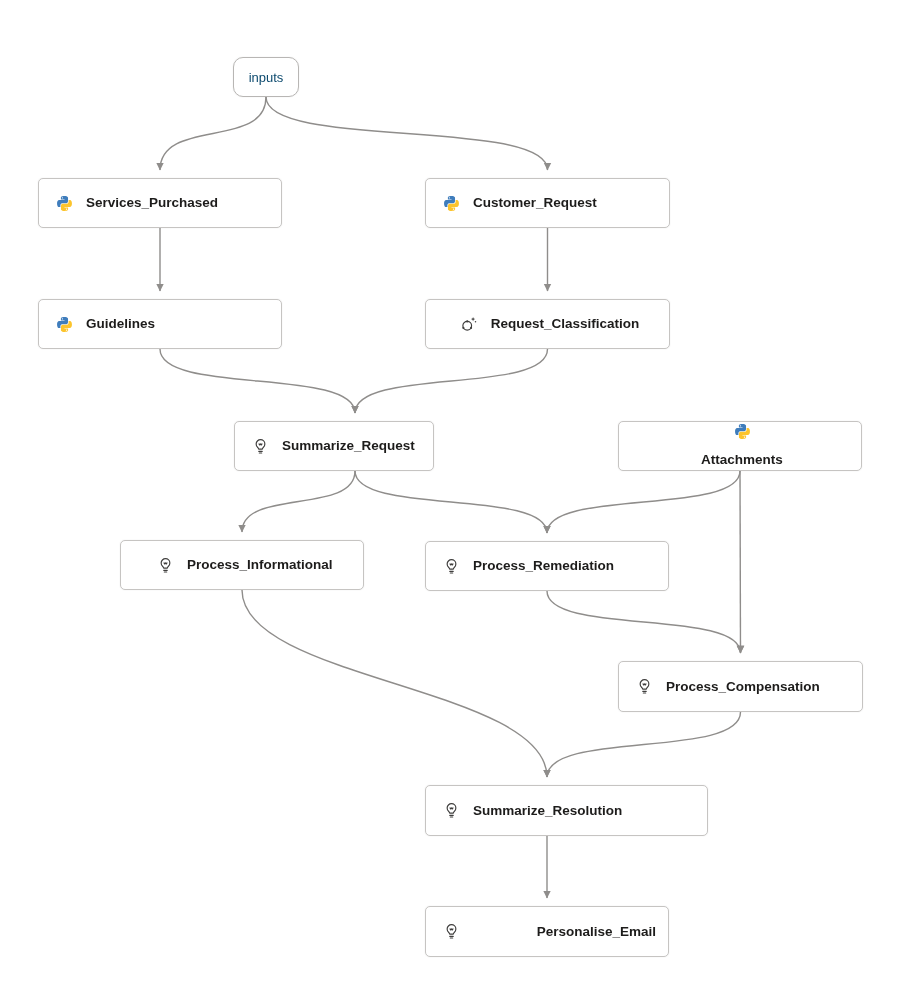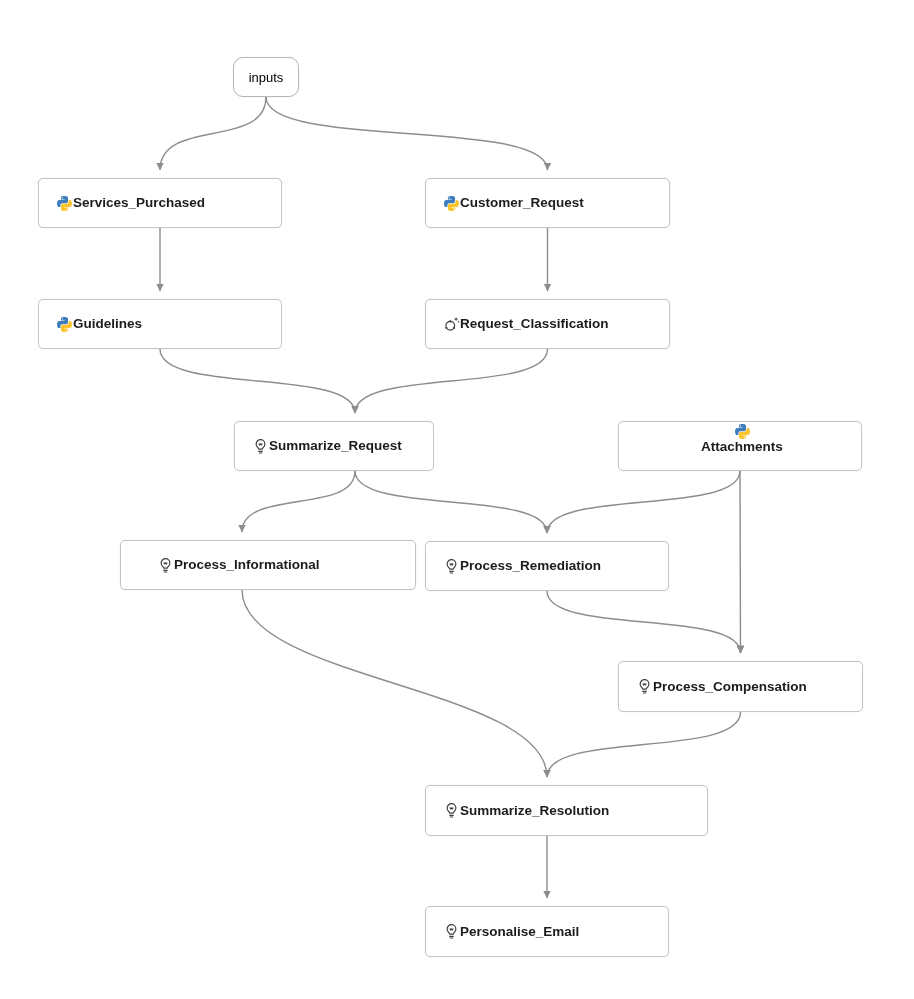--- a/index.html
+++ b/index.html
@@ -10,34 +10,34 @@
     overflow:hidden;
     font-family:"Liberation Sans",sans-serif;
   }
   .edge-layer{
     position:absolute;left:0;top:0;width:914px;height:999px;
     pointer-events:none;
   }
   .node{
     position:absolute;
     box-sizing:border-box;
-    display:flex;align-items:center;
+    display:flex;align-items:center;gap:13px;
     padding:0 12px 0 16px;
     background:#ffffff;
     border:1px solid #c6c4c2;
     border-radius:5px;
     box-shadow:0 0 2px rgba(0,0,0,.07);
     font-size:13.5px;font-weight:700;color:#1d1c1b;
     cursor:pointer;
     white-space:nowrap;
   }
   .node.pill{
     justify-content:center;
     padding:4px;gap:0;
-    font-weight:400;font-size:13px;color:#000000;
+    font-weight:400;font-size:13px;color:#0c4a6e;
     border-radius:10px;border-color:#b8b6b4;
   }
   .node .icon{display:flex;align-items:center;justify-content:center;width:18px;height:18px;flex:0 0 auto;}
   .node .label{line-height:1;}
 </style>
 </head>
 <body>
 
 <div class="canvas">
   <svg class="edge-layer" xmlns="http://www.w3.org/2000/svg">
@@ -84,21 +84,21 @@
     </div>
     <div class="node" style="left: 38px; top: 299px; width: 244px; height: 50px;">
       <span class="icon">
         <svg width="17" height="17" viewBox="0 0 16 16">
           <path fill="#3f7dbc" d="M7.94 1C4.39 1 4.61 2.55 4.61 2.55l.004 1.6h3.39v.48H3.26S1 4.38 1 7.96c0 3.58 1.97 3.45 1.97 3.45h1.18V9.74s-.06-1.98 1.94-1.98h3.36s1.87.03 1.87-1.82V2.87S11.6 1 7.94 1zM6.07 2.08a.61.61 0 1 1 0 1.22.61.61 0 0 1 0-1.22z"></path>
           <path fill="#fcc42c" d="M8.06 15c3.55 0 3.33-1.55 3.33-1.55l-.004-1.6h-3.39v-.48h4.74S15 11.62 15 8.04c0-3.58-1.97-3.45-1.97-3.45h-1.18v1.67s.06 1.98-1.94 1.98H6.55s-1.87-.03-1.87 1.82v3.07S4.4 15 8.06 15zm1.87-1.08a.61.61 0 1 1 0-1.22.61.61 0 0 1 0 1.22z"></path>
         </svg>
       </span>
       <span class="label">Guidelines</span>
     </div>
-    <div class="node" style="left: 425px; top: 299px; width: 245px; height: 50px;">
+    <div class="node" style="left: 425px; top: 299px; width: 245px; height: 50px; justify-content: center;">
       <span class="icon">
         <svg width="17" height="17" viewBox="0 0 16 16">
           <circle cx="6.8" cy="9.2" r="4.1" fill="none" stroke="#3f3e3d" stroke-width="1.1"></circle>
           <circle cx="6.8" cy="5.1" r="1" fill="#3f3e3d"></circle>
           <circle cx="3.2" cy="11.2" r="1" fill="#3f3e3d"></circle>
           <circle cx="10.4" cy="11.2" r="1" fill="#3f3e3d"></circle>
           <path fill="#3f3e3d" d="M12.3.9l.55 1.45L14.3 2.9l-1.45.55-.55 1.45-.55-1.45-1.45-.55 1.45-.55z"></path>
           <circle cx="14.6" cy="5.4" r=".7" fill="#3f3e3d"></circle>
         </svg>
       </span>
@@ -116,21 +116,21 @@
     </div>
     <div class="node" style="left: 618px; top: 421px; width: 244px; height: 50px; flex-direction: column;">
       <span class="icon">
         <svg width="17" height="17" viewBox="0 0 16 16">
           <path fill="#3f7dbc" d="M7.94 1C4.39 1 4.61 2.55 4.61 2.55l.004 1.6h3.39v.48H3.26S1 4.38 1 7.96c0 3.58 1.97 3.45 1.97 3.45h1.18V9.74s-.06-1.98 1.94-1.98h3.36s1.87.03 1.87-1.82V2.87S11.6 1 7.94 1zM6.07 2.08a.61.61 0 1 1 0 1.22.61.61 0 0 1 0-1.22z"></path>
           <path fill="#fcc42c" d="M8.06 15c3.55 0 3.33-1.55 3.33-1.55l-.004-1.6h-3.39v-.48h4.74S15 11.62 15 8.04c0-3.58-1.97-3.45-1.97-3.45h-1.18v1.67s.06 1.98-1.94 1.98H6.55s-1.87-.03-1.87 1.82v3.07S4.4 15 8.06 15zm1.87-1.08a.61.61 0 1 1 0-1.22.61.61 0 0 1 0 1.22z"></path>
         </svg>
       </span>
       <span class="label">Attachments</span>
     </div>
-    <div class="node" style="left: 120px; top: 540px; width: 296px; height: 50px; padding-left: 35px;">
+    <div class="node" style="left: 120px; top: 540px; width: 244px; height: 50px; padding-left: 35px;">
       <span class="icon">
         <svg width="17" height="17" viewBox="0 0 16 16" fill="none" stroke="#3f3e3d" stroke-width="1.1" stroke-linecap="round" stroke-linejoin="round">
           <path d="M8 1.6a4.1 4.1 0 0 1 4.1 4.1c0 1.3-.6 2.45-1.5 3.2-.5.42-.8 1-.9 1.6H6.3c-.1-.6-.4-1.18-.9-1.6a4.08 4.08 0 0 1-1.5-3.2A4.1 4.1 0 0 1 8 1.6z"></path>
           <path d="M6.4 12.6h3.2M6.9 14.15h2.2"></path>
           <path d="M6.6 5.6l.7 1 .7-1 .7 1 .7-1"></path>
         </svg>
       </span>
       <span class="label">Process_Informational</span>
     </div>
     <div class="node" style="left: 425px; top: 541px; width: 244px; height: 50px;">
@@ -156,21 +156,21 @@
     <div class="node" style="left: 425px; top: 785px; width: 283px; height: 51px;">
       <span class="icon">
         <svg width="17" height="17" viewBox="0 0 16 16" fill="none" stroke="#3f3e3d" stroke-width="1.1" stroke-linecap="round" stroke-linejoin="round">
           <path d="M8 1.6a4.1 4.1 0 0 1 4.1 4.1c0 1.3-.6 2.45-1.5 3.2-.5.42-.8 1-.9 1.6H6.3c-.1-.6-.4-1.18-.9-1.6a4.08 4.08 0 0 1-1.5-3.2A4.1 4.1 0 0 1 8 1.6z"></path>
           <path d="M6.4 12.6h3.2M6.9 14.15h2.2"></path>
           <path d="M6.6 5.6l.7 1 .7-1 .7 1 .7-1"></path>
         </svg>
       </span>
       <span class="label">Summarize_Resolution</span>
     </div>
-    <div class="node" style="left: 425px; top: 906px; width: 244px; height: 51px;">
+    <div class="node" style="left: 425px; top: 906px; width: 244px; height: 51px; justify-content: space-between;">
       <span class="icon">
         <svg width="17" height="17" viewBox="0 0 16 16" fill="none" stroke="#3f3e3d" stroke-width="1.1" stroke-linecap="round" stroke-linejoin="round">
           <path d="M8 1.6a4.1 4.1 0 0 1 4.1 4.1c0 1.3-.6 2.45-1.5 3.2-.5.42-.8 1-.9 1.6H6.3c-.1-.6-.4-1.18-.9-1.6a4.08 4.08 0 0 1-1.5-3.2A4.1 4.1 0 0 1 8 1.6z"></path>
           <path d="M6.4 12.6h3.2M6.9 14.15h2.2"></path>
           <path d="M6.6 5.6l.7 1 .7-1 .7 1 .7-1"></path>
         </svg>
       </span>
       <span class="label">Personalise_Email</span>
     </div>
   </div>

